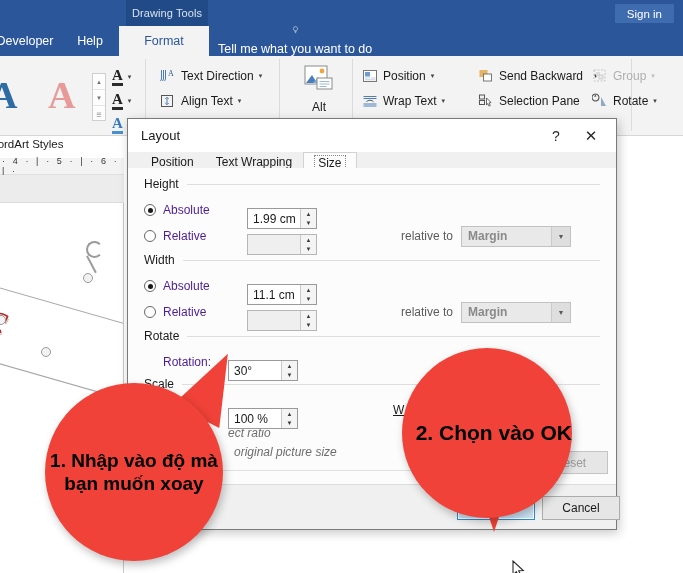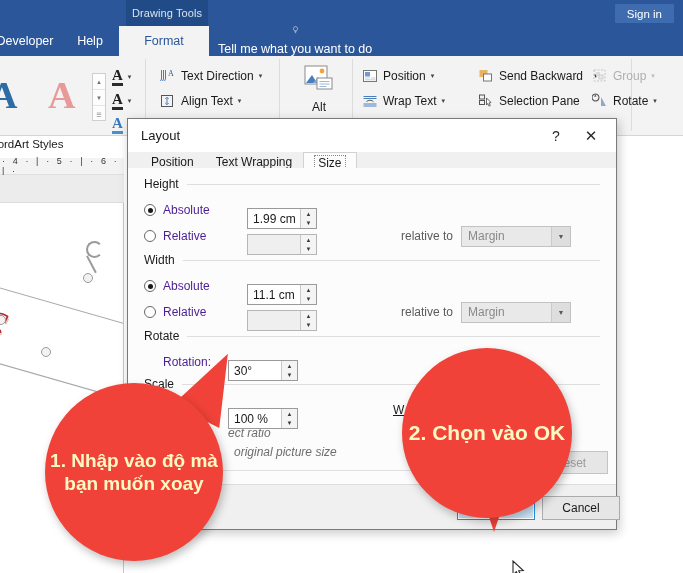--- a/index.html
+++ b/index.html
@@ -218,21 +218,21 @@
   }
   .spin .btns span {
     flex: 1; display: flex; align-items: center; justify-content: center;
     font-size: 6px; color: #3A3A3A;
   }
   .relto {
     font-size: 12px; color: #5B5B5B; margin-left: 84px; margin-right: 8px;
   }
   .combo {
     width: 110px; height: 21px; background: #E9E9E9; border: 1px solid #C2C2C2;
-    display: flex; align-items: center; position: relative;
+    display: flex; align-items: center; position: relative; font-weight: bold;
   }
   .combo .cv { font-size: 12px; color: #8A8A8A; padding-left: 6px; }
   .combo .arrow {
     position: absolute; right: 0; top: 0; width: 19px; height: 19px;
     background: #DEDEDE; border-left: 1px solid #CACACA;
     display: flex; align-items: center; justify-content: center;
     font-size: 7px; color: #5A5A5A;
   }
   .faintlbl { font-size: 12px; color: #6E6E6E; font-style: italic; }
   .hlink { font-size: 12px; color: #1A1A1A; text-decoration: underline; }
@@ -254,22 +254,22 @@
   .btn.cancel { left: 414px; top: 11px; background: #E6E6E6; }
   .btn.reset {
     position: absolute; left: 405px; top: 332px; width: 75px; height: 23px;
     background: #E6E6E6; border: 1px solid #C4C4C4; color: #9B9B9B;
   }
   .cursor-arrow { position: absolute; left: 512px; top: 560px; }
 
   
   .bubble {
     position: absolute; border-radius: 50%; background: #F04238;
-    color: #fef9c3; font-weight: 700; display: flex; align-items: center;
-    justify-content: center; text-align: center; line-height: 1.22;
+    color: #000000; font-weight: 700; display: flex; align-items: center;
+    justify-content: flex-end; text-align: center; line-height: 1.22;
     box-shadow: 2px 4px 9px rgba(0,0,0,.25);
   }
   .bubble1 {
     left: 45px; top: 383px; width: 178px; height: 178px; font-size: 19px;
   }
   .bubble2 {
     left: 402px; top: 348px; width: 170px; height: 170px; font-size: 21px;
   }
   .tail { position: absolute; width: 0; height: 0; }
   .tail1 {

